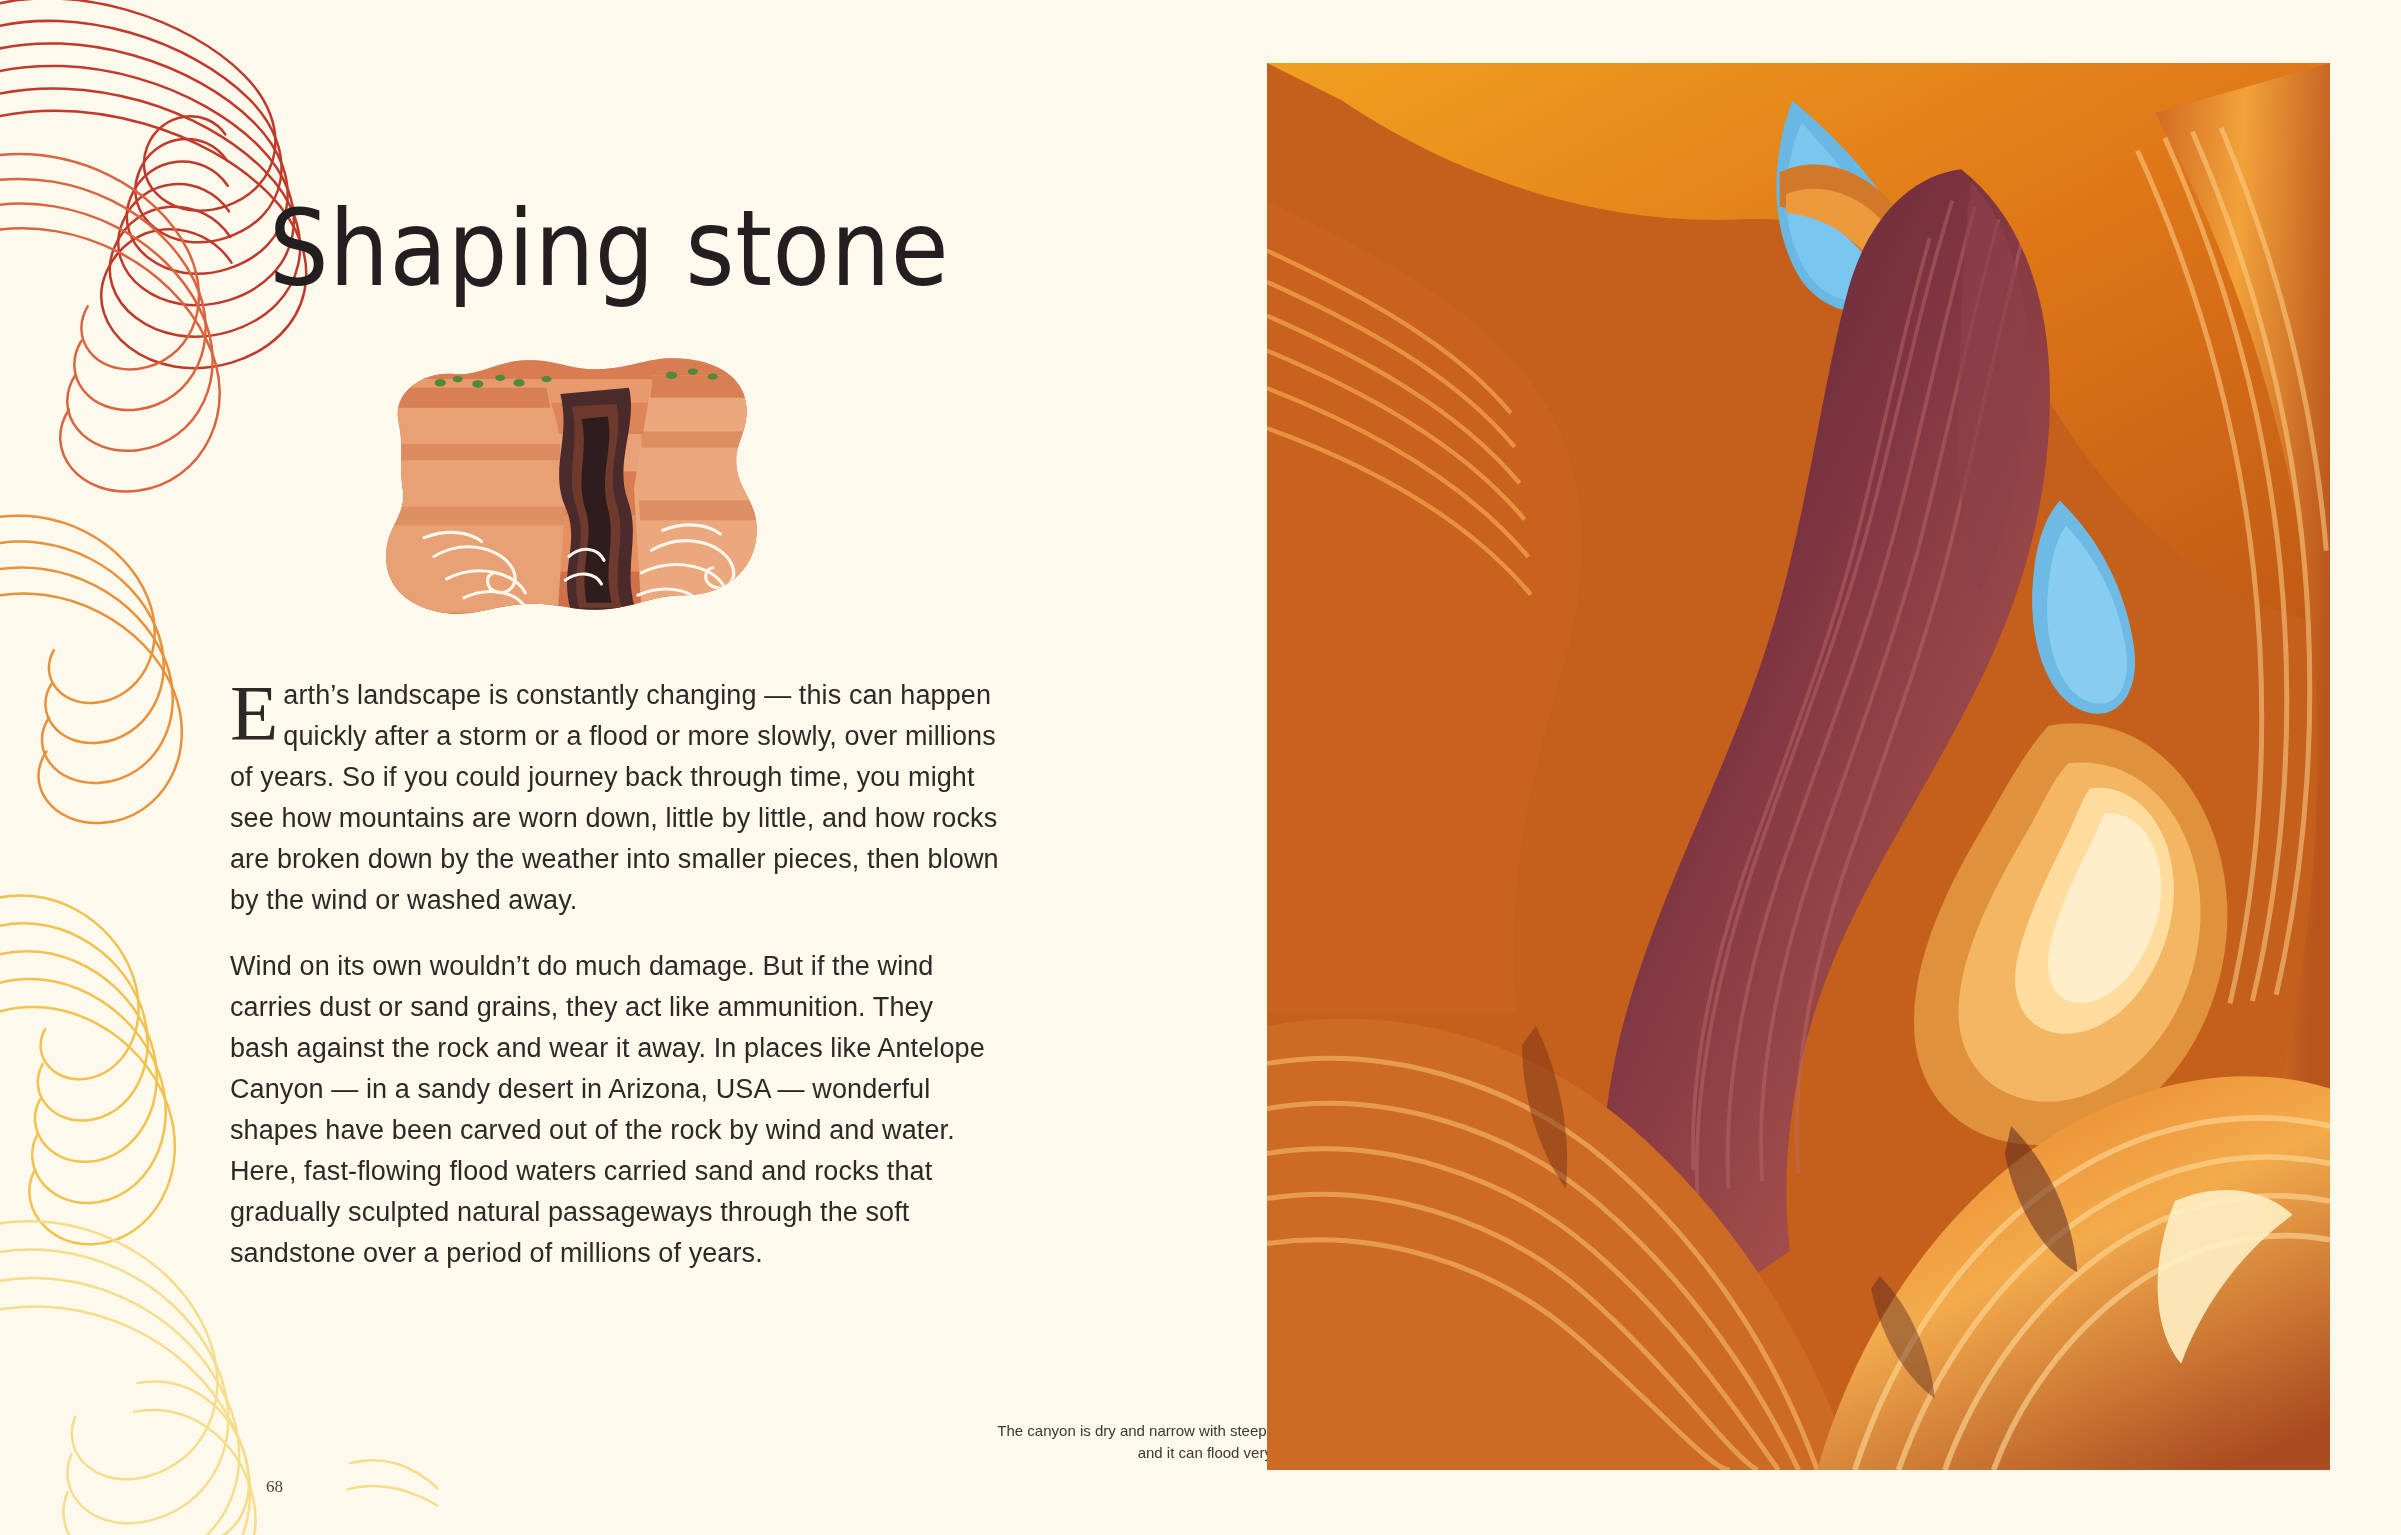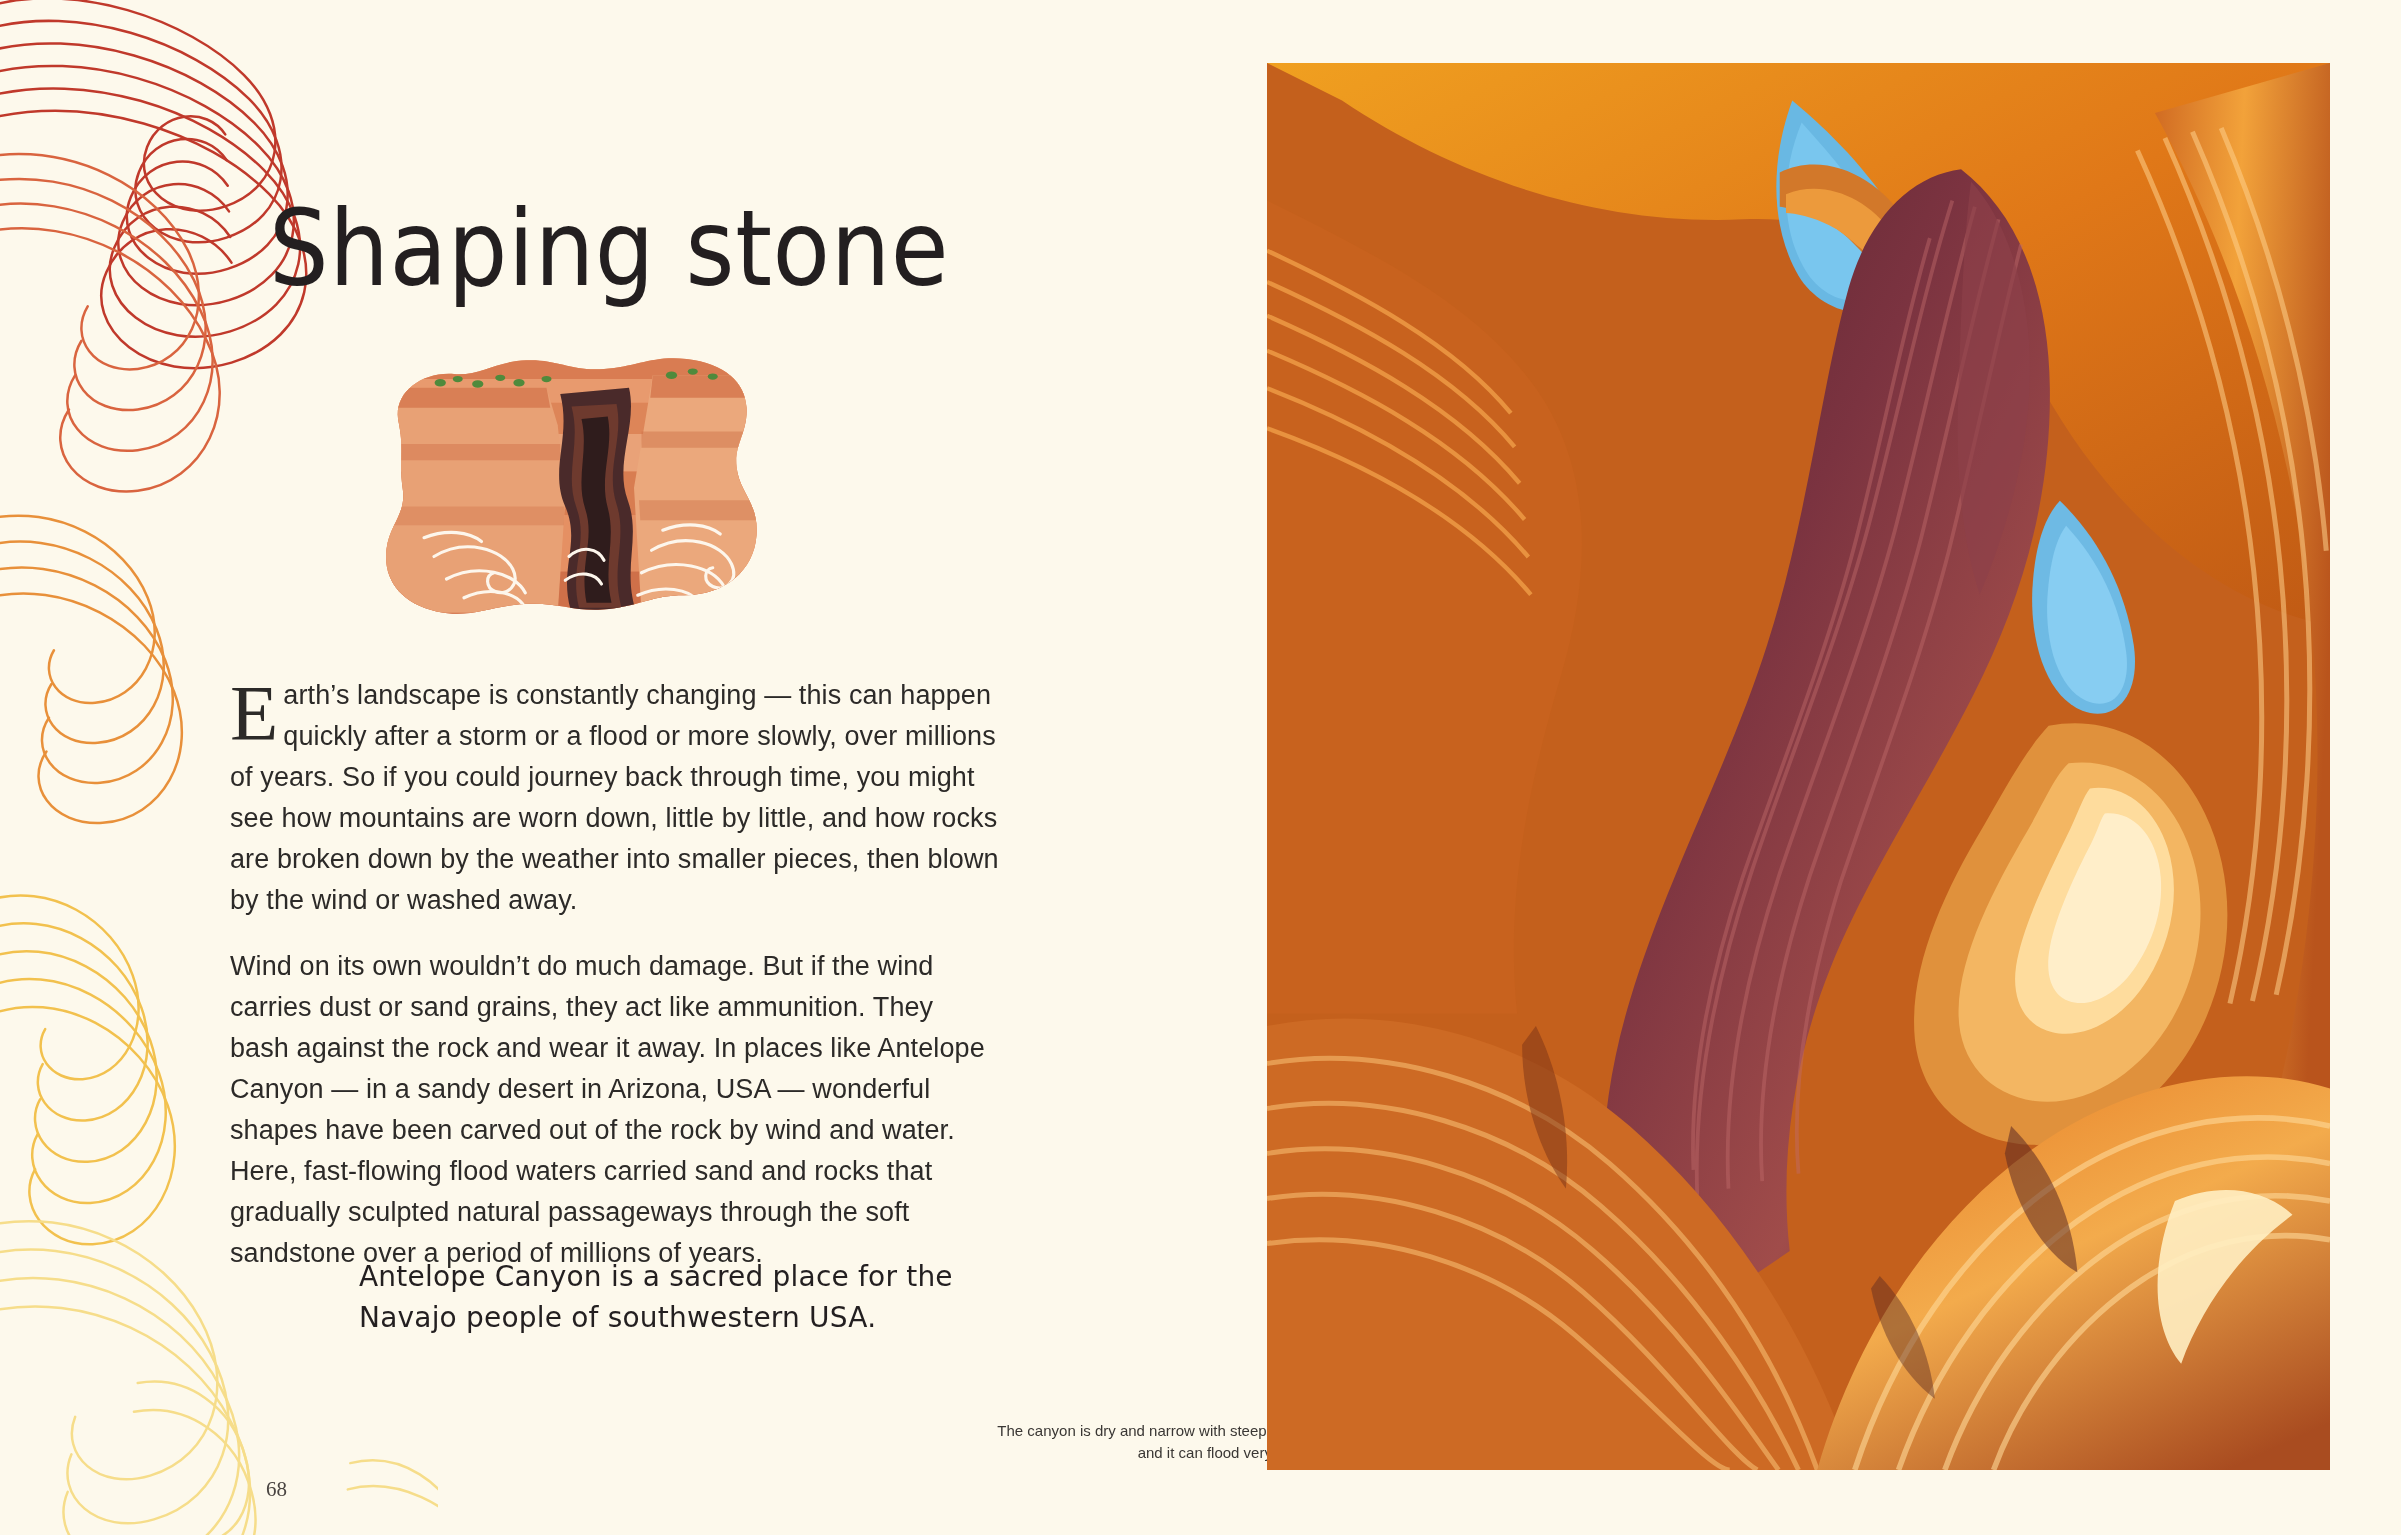--- a/index.html
+++ b/index.html
@@ -112,21 +112,21 @@
     line-height: 1.45;
     color: #3a3734;
   }
 
   
   .page-number {
     position: absolute;
     left: 41px;
     top: 1477px;
     font-family: "Liberation Serif", serif;
-    font-size: 21px;
+    font-size: 17px;
     color: #4a4542;
   }
 
   
   .photo-frame {
     position: absolute;
     left: 1267px;
     top: 63px;
     width: 1063px;
     height: 1407px;
@@ -250,21 +250,20 @@
           </g>
         </g>
       </svg>
     </div>
 
     <div class="body-block">
       <p class="para first"><span class="dropcap">E</span><span>arth’s landscape is constantly changing — this can happen quickly after a storm or a flood or more slowly, over millions of years. So if you could journey back through time, you might see how mountains are worn down, little by little, and how rocks are broken down by the weather into smaller pieces, then blown by the wind or washed away.</span></p>
       <p class="para">Wind on its own wouldn’t do much damage. But if the wind carries dust or sand grains, they act like ammunition. They bash against the rock and wear it away. In places like Antelope Canyon — in a sandy desert in Arizona, USA — wonderful shapes have been carved out of the rock by wind and water. Here, fast-flowing flood waters carried sand and rocks that gradually sculpted natural passageways through the soft sandstone over a period of millions of years.</p>
     </div>
 
-    <div class="pullquote">Antelope Canyon is a sacred place for the Navajo people of southwestern USA.</div>
 
     <div class="caption">The canyon is dry and narrow with steep sides — and it can flood very quickly.</div>
 
     <div class="page-number">68</div>
   </div>
 
   <div class="photo-frame">
     <svg width="1063" height="1407" viewBox="0 0 1700 2250" xmlns="http://www.w3.org/2000/svg">
       <defs>
         <linearGradient id="gTop" x1="0" y1="0" x2="1" y2="1">

